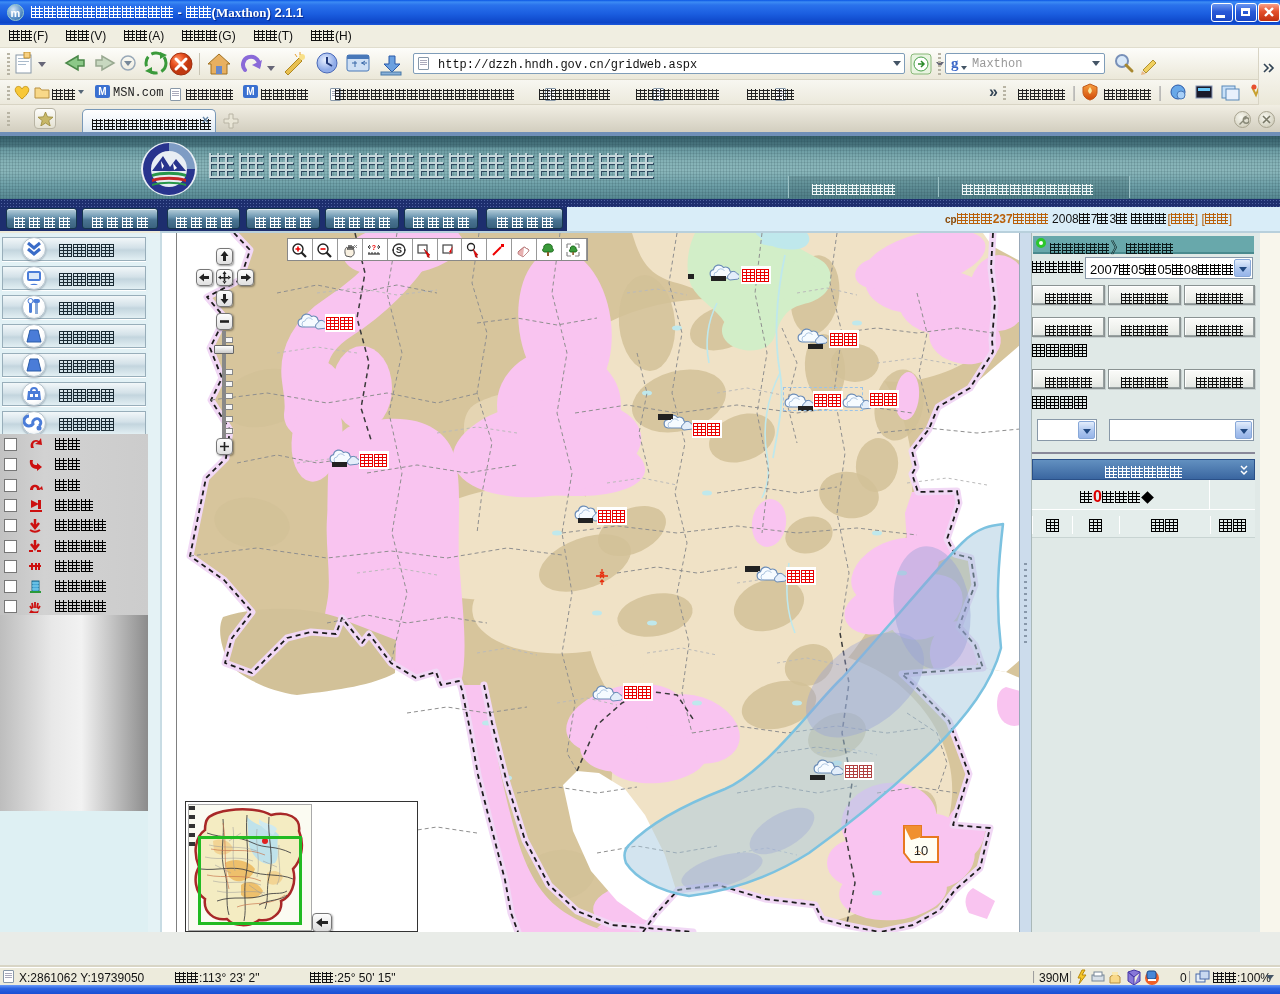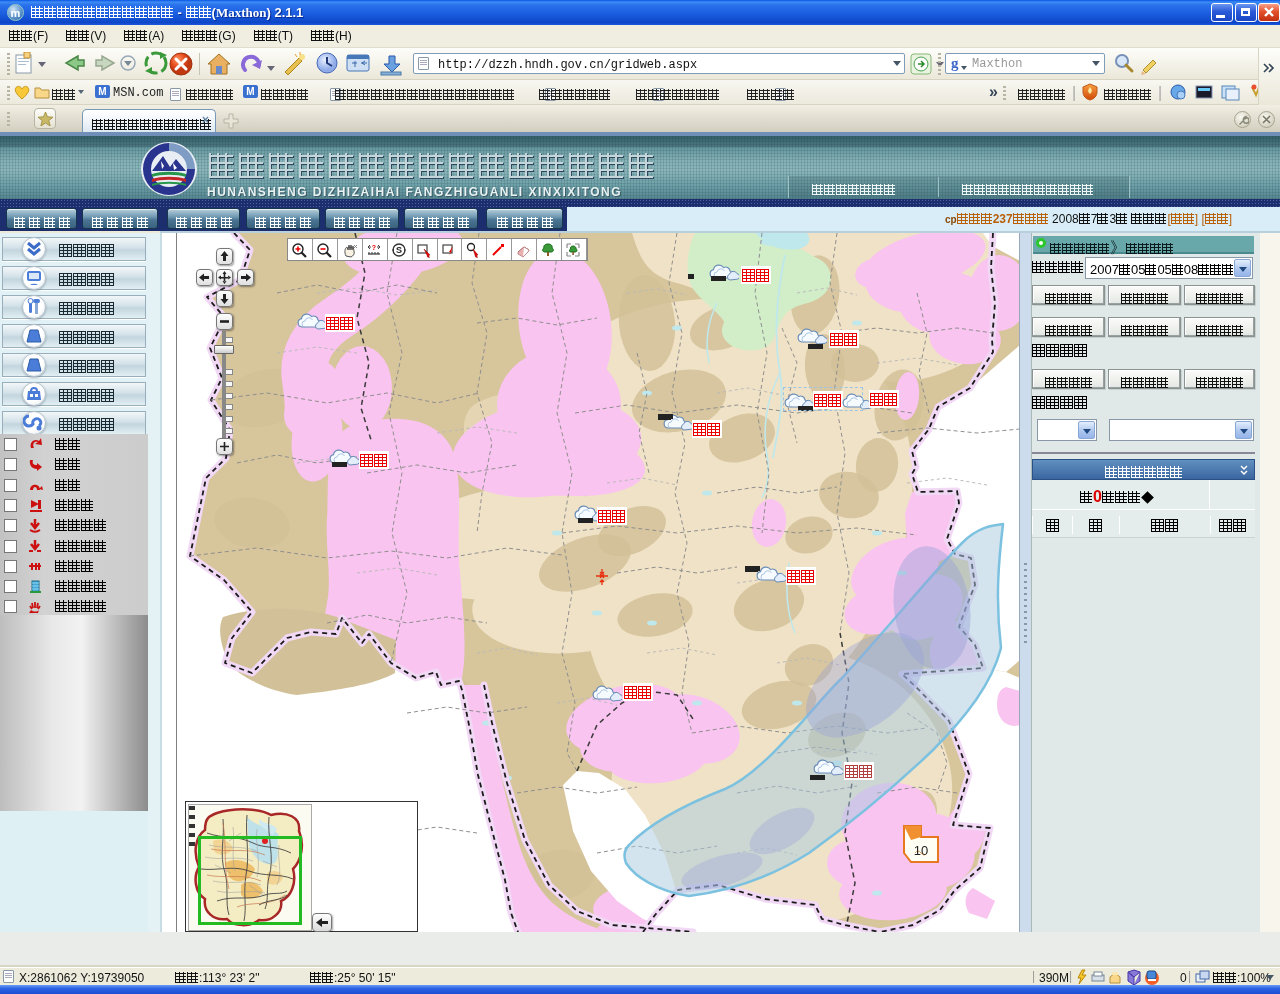--- a/index.html
+++ b/index.html
@@ -544,21 +544,20 @@
 <path d="M30 2 A26 26 0 0 0 4 28 A26 26 0 0 0 30 54 L30 46 A18 18 0 0 1 12 28 A18 18 0 0 1 30 10z" fill="#28348e"></path>
 <path d="M30 54 A26 26 0 0 0 56 28 L48 28 A18 18 0 0 1 30 46z" fill="#28348e"></path>
 <path d="M30 2 A26 26 0 0 1 56 28 L48 28 A18 18 0 0 0 30 10z" fill="#7e9cc4"></path>
 <path d="M13 30 L24 15 L31 26 L37 18 L47 30z" fill="#28348e"></path>
 <path d="M22 20 l3 5 -2 3 z M34 22 l4 5 -3 2z" fill="#fff"></path>
 <path d="M13 33 C22 30 38 30 47 33 L47 36 C38 33 22 33 13 36z" fill="#28964a"></path>
 <path d="M13 38 C22 35 38 35 47 38 L47 41 C38 38 22 38 13 41z" fill="#c42424"></path>
 <path d="M13 43 C22 40 38 40 47 43 L47 45 C38 42 22 42 13 45z" fill="#28964a"></path>
 </svg>
       <div class="abs" style="left:206px;top:17px;color:#c4d6da"><i class="z zT"></i><i class="z zT"></i><i class="z zT"></i><i class="z zT"></i><i class="z zT"></i><i class="z zT"></i><i class="z zT"></i><i class="z zT"></i><i class="z zT"></i><i class="z zT"></i><i class="z zT"></i><i class="z zT"></i><i class="z zT"></i><i class="z zT"></i><i class="z zT"></i></div>
-      <div class="abs" style="left:207px;top:49px;color:#e8f2f2;font-size:12px;font-weight:bold;letter-spacing:1.5px;text-shadow:1px 1px 0 #3a5a64">HUNANSHENG DIZHIZAIHAI FANGZHIGUANLI XINXIXITONG</div>
       <div class="abs" style="left:788px;top:40px;width:342px;height:22px;background:rgba(40,70,80,.18);border-left:1px solid #9cc2c6;border-right:1px solid #9cc2c6"></div>
       <div class="abs" style="left:812px;top:44px;color:#eef6f6"><i class="z z12"></i><i class="z z12"></i><i class="z z12"></i><i class="z z12"></i><i class="z z12"></i><i class="z z12"></i><i class="z z12"></i></div>
       <div class="abs" style="left:938px;top:41px;width:1px;height:20px;background:#9cc2c6"></div>
       <div class="abs" style="left:962px;top:44px;color:#eef6f6"><i class="z z12"></i><i class="z z12"></i><i class="z z12"></i><i class="z z12"></i><i class="z z12"></i><i class="z z12"></i><i class="z z12"></i><i class="z z12"></i><i class="z z12"></i><i class="z z12"></i><i class="z z12"></i></div>
     </div><div id="navy" class="abs"></div><div id="nav" class="abs">
       <div class="dkbg"></div>
       <div class="nbtn" style="left:6px;width:71px"><i class="z z12" style="margin:0 2px"></i><i class="z z12" style="margin:0 2px"></i><i class="z z12" style="margin:0 2px"></i><i class="z z12" style="margin:0 2px"></i></div>
       <div class="nbtn" style="left:82px;width:76px"><i class="z z12" style="margin:0 2px"></i><i class="z z12" style="margin:0 2px"></i><i class="z z12" style="margin:0 2px"></i><i class="z z12" style="margin:0 2px"></i></div>
       <div class="nbtn" style="left:167px;width:73px"><i class="z z12" style="margin:0 2px"></i><i class="z z12" style="margin:0 2px"></i><i class="z z12" style="margin:0 2px"></i><i class="z z12" style="margin:0 2px"></i></div>
       <div class="nbtn" style="left:246px;width:74px"><i class="z z12" style="margin:0 2px"></i><i class="z z12" style="margin:0 2px"></i><i class="z z12" style="margin:0 2px"></i><i class="z z12" style="margin:0 2px"></i></div>

